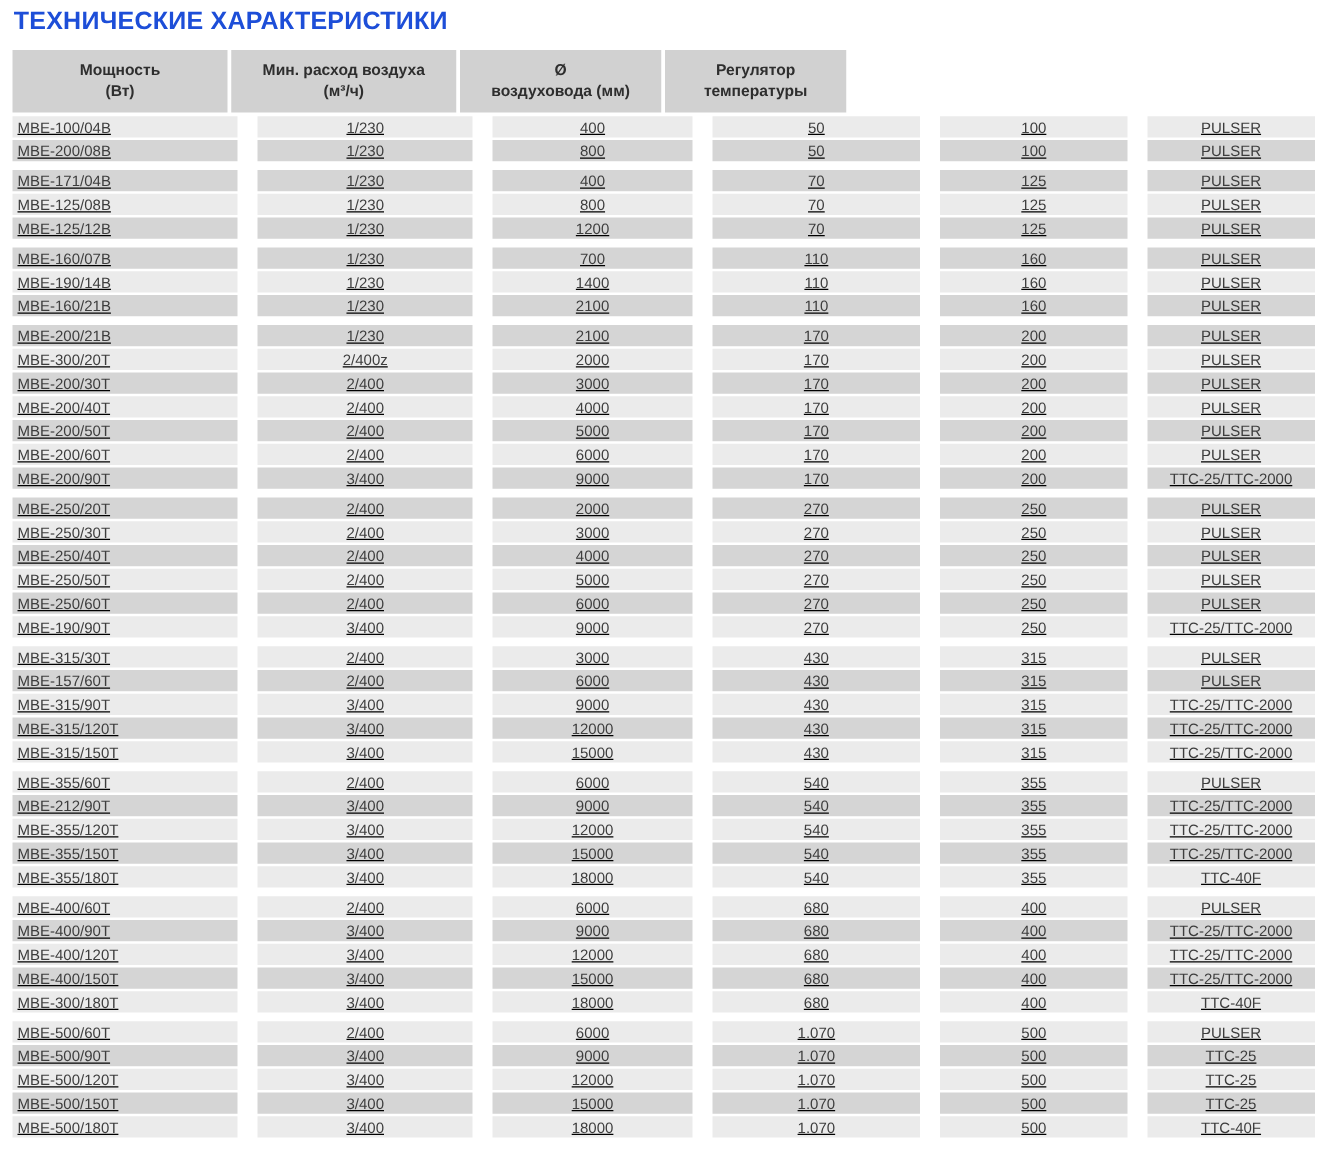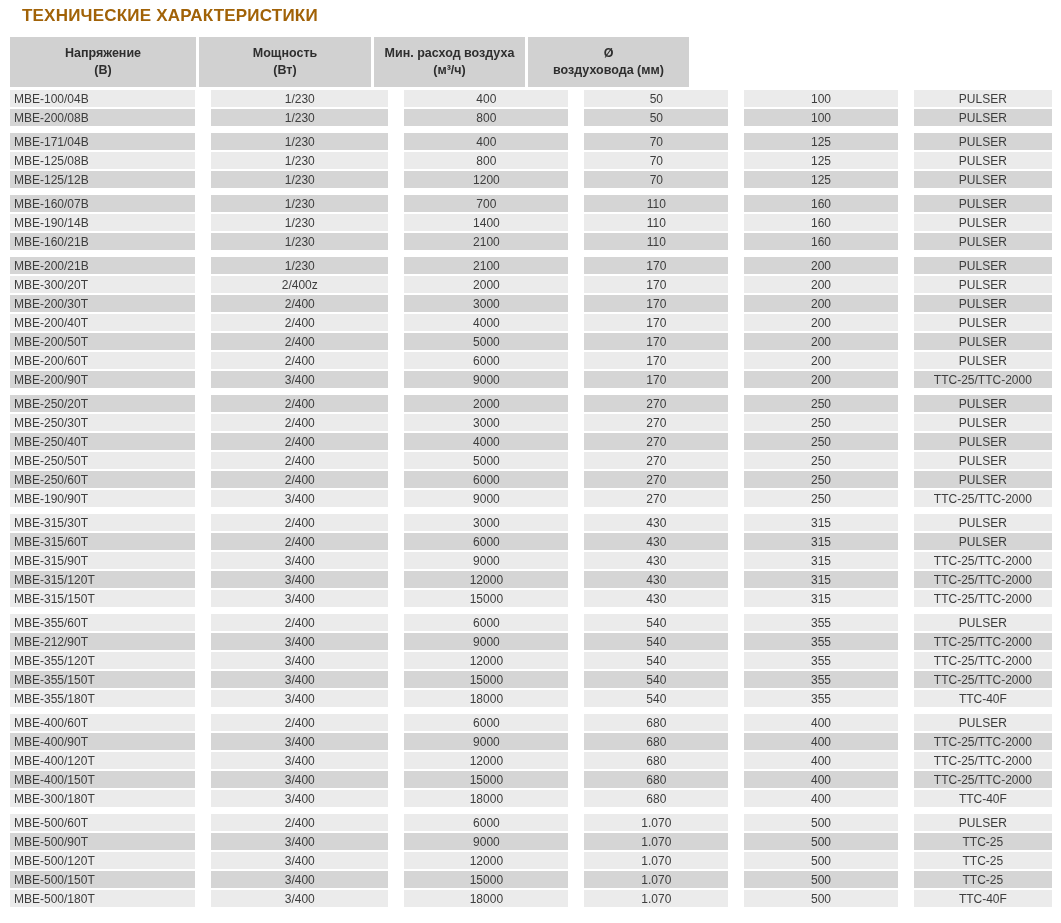--- a/index.html
+++ b/index.html
@@ -10,25 +10,25 @@
   body {
     width: 1061px;
     height: 923px;
     font-family: "Liberation Sans", sans-serif;
     overflow: hidden;
   }
   .page {
     padding: 4px 0 0 10px;
   }
   .title {
-    font-size: 17px;
+    font-size: 20px;
     font-weight: bold;
-    color: #a16207;
+    color: #1d4ed8;
     letter-spacing: 0.2px;
-    margin: 2px 0 11px 12px;
+    margin: 2px 0 11px 1px;
   }
   .spec-table {
     width: 1042px;
   }
   .header-row {
     display: flex;
     gap: 3px;
     margin-bottom: 3px;
   }
   .header-cell {
@@ -47,66 +47,67 @@
   .group {
     display: flex;
     flex-direction: column;
     gap: 2px;
     margin-bottom: 7px;
   }
   .row {
     display: flex;
     gap: 16px;
     height: 17px;
+    text-decoration: underline;
   }
   .cell {
     display: flex;
     align-items: center;
     justify-content: center;
     font-size: 12px;
     color: #3d3d3d;
     box-sizing: border-box;
   }
   .cell.model {
     justify-content: flex-start;
     padding-left: 4px;
   }
   .row.light .cell { background: #ebebeb; }
   .row.dark  .cell { background: #d5d5d5; }
   .c0 { width: 194px; }
   .c1 { width: 186px; }
   .c2 { width: 172px; }
-  .c3 { width: 151px; }
+  .c3 { width: 180px; }
   .c4 { width: 161px; }
   .c5 { width: 145px; }
 </style>
 </head>
 <body>
 
 <div class="page">
   <div class="title">ТЕХНИЧЕСКИЕ ХАРАКТЕРИСТИКИ</div>
 
   <div class="spec-table">
     <div class="header-row">
-        <div class="header-cell c1">
-          <div>Напряжение</div>
-          <div>(В)</div>
-        </div>
         <div class="header-cell c2">
           <div>Мощность</div>
           <div>(Вт)</div>
         </div>
         <div class="header-cell c3">
           <div>Мин. расход воздуха</div>
           <div>(м³/ч)</div>
         </div>
         <div class="header-cell c4">
           <div>Ø</div>
           <div>воздуховода (мм)</div>
         </div>
+        <div class="header-cell c5">
+          <div>Регулятор</div>
+          <div>температуры</div>
+        </div>
       </div>
     <div>
         <div class="group">
           <div class="row light">
             <div class="cell c0 model">MBE-100/04B</div>
             <div class="cell c1">1/230</div>
             <div class="cell c2">400</div>
             <div class="cell c3">50</div>
             <div class="cell c4">100</div>
             <div class="cell c5">PULSER</div>
@@ -283,21 +284,21 @@
         <div class="group">
           <div class="row light">
             <div class="cell c0 model">MBE-315/30T</div>
             <div class="cell c1">2/400</div>
             <div class="cell c2">3000</div>
             <div class="cell c3">430</div>
             <div class="cell c4">315</div>
             <div class="cell c5">PULSER</div>
           </div>
           <div class="row dark">
-            <div class="cell c0 model">MBE-315/60T</div>
+            <div class="cell c0 model">MBE-157/60T</div>
             <div class="cell c1">2/400</div>
             <div class="cell c2">6000</div>
             <div class="cell c3">430</div>
             <div class="cell c4">315</div>
             <div class="cell c5">PULSER</div>
           </div>
           <div class="row light">
             <div class="cell c0 model">MBE-315/90T</div>
             <div class="cell c1">3/400</div>
             <div class="cell c2">9000</div>

